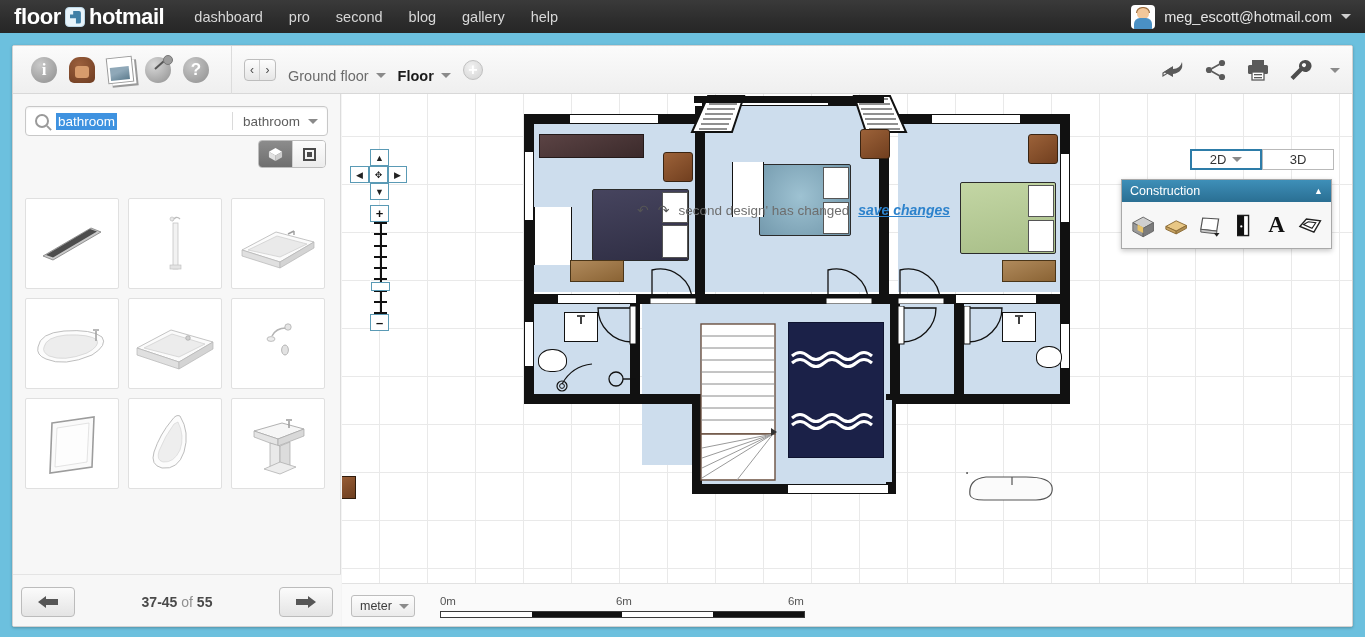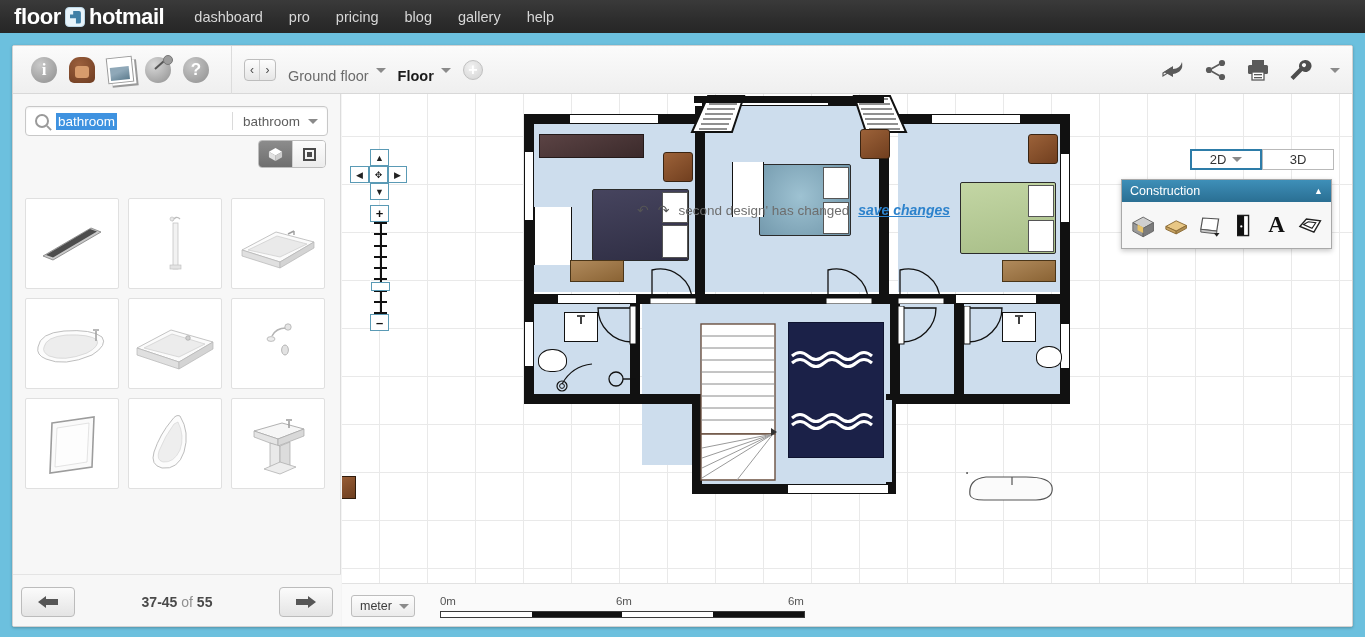--- a/index.html
+++ b/index.html
@@ -133,21 +133,21 @@
   .arrowpair {
     display:flex; border:1px solid #bdbdbd; border-radius:4px; overflow:hidden;
     background: linear-gradient(180deg,#fdfdfd,#e6e6e6); cursor:pointer;
   }
   .arrowpair span {
     width:15px; height:20px; display:flex; align-items:center; justify-content:center;
     font-size:12px; color:#4a4a4a;
   }
   .arrowpair span:first-child { border-right:1px solid #cfcfcf; }
   .floor-sel {
-    display:flex; align-items:flex-start; gap:7px; cursor:pointer; font-size:14.5px;margin-top:12px;
+    display:flex; align-items:center; gap:7px; cursor:pointer; font-size:14.5px;margin-top:12px;
   }
   .floor-sel.muted { color:#6b6b6b; }
   .floor-sel.active { color:#1b1b1b; font-weight:bold; }
   .caret-sm {
     width:0;height:0;border-left:5px solid transparent;border-right:5px solid transparent;
     border-top:5px solid #8a8a8a;
   }
   .plus-btn {
     width:20px;height:20px;border-radius:50%;
     background: radial-gradient(circle at 40% 35%, #f2f2f2, #d2d2d2);
@@ -372,24 +372,33 @@
 
 <div class="topnav">
   <div class="logo">
     <span class="logo-text">floor</span>
     <span class="logo-mark"></span>
     <span class="logo-text">hotmail</span>
   </div>
   <div class="navlinks">
     <a class="navlink">dashboard</a>
     <a class="navlink">pro</a>
-    <a class="navlink">pricing</a>
+    <a class="navlink">second</a>
     <a class="navlink">blog</a>
     <a class="navlink">gallery</a>
     <a class="navlink">help</a>
+  </div>
+  <div class="account">
+    <div class="avatar">
+      <div class="hair"></div>
+        <div class="face"></div>
+        <div class="body"></div>
+    </div>
+    <span class="account-name">meg_escott@hotmail.com</span>
+    <span class="caret-down"></span>
   </div>
 </div>
 
 <div class="app">
 
   <div class="toolbar">
     <div class="tb-icons">
       <div class="tb-ic ic-info">i</div>
       <div class="tb-ic ic-chair"></div>
       <div class="tb-ic ic-photos"></div>

